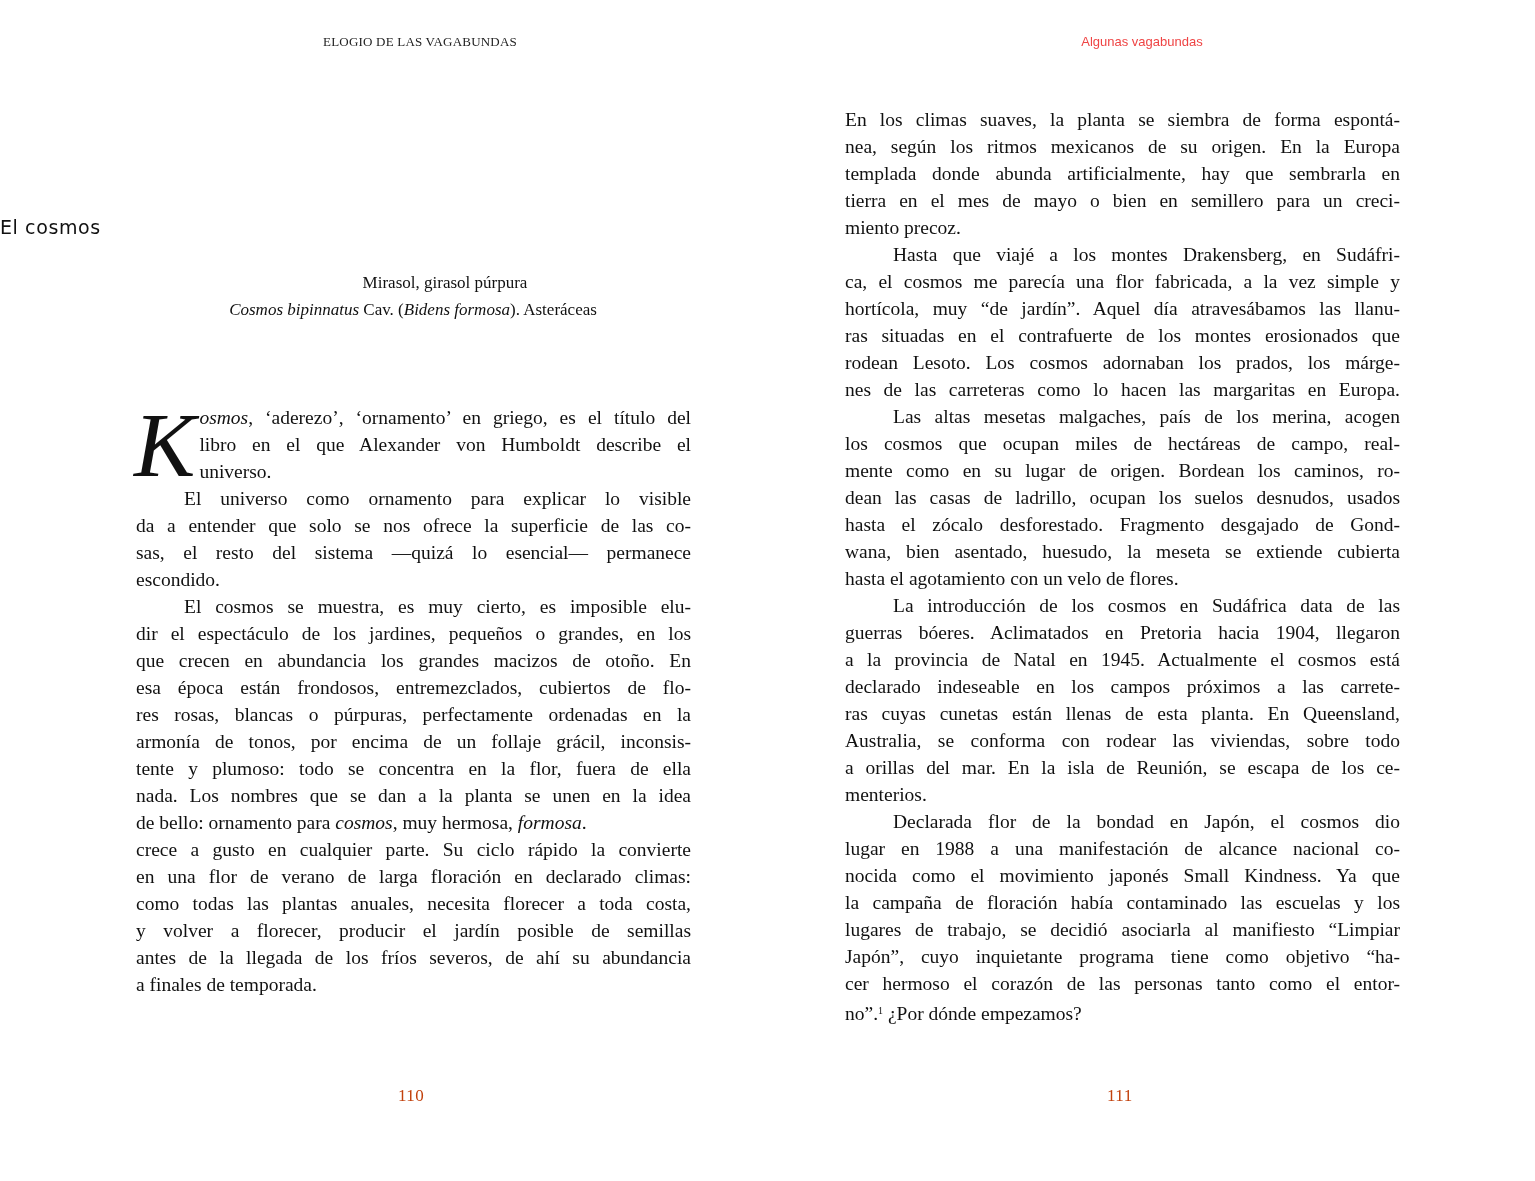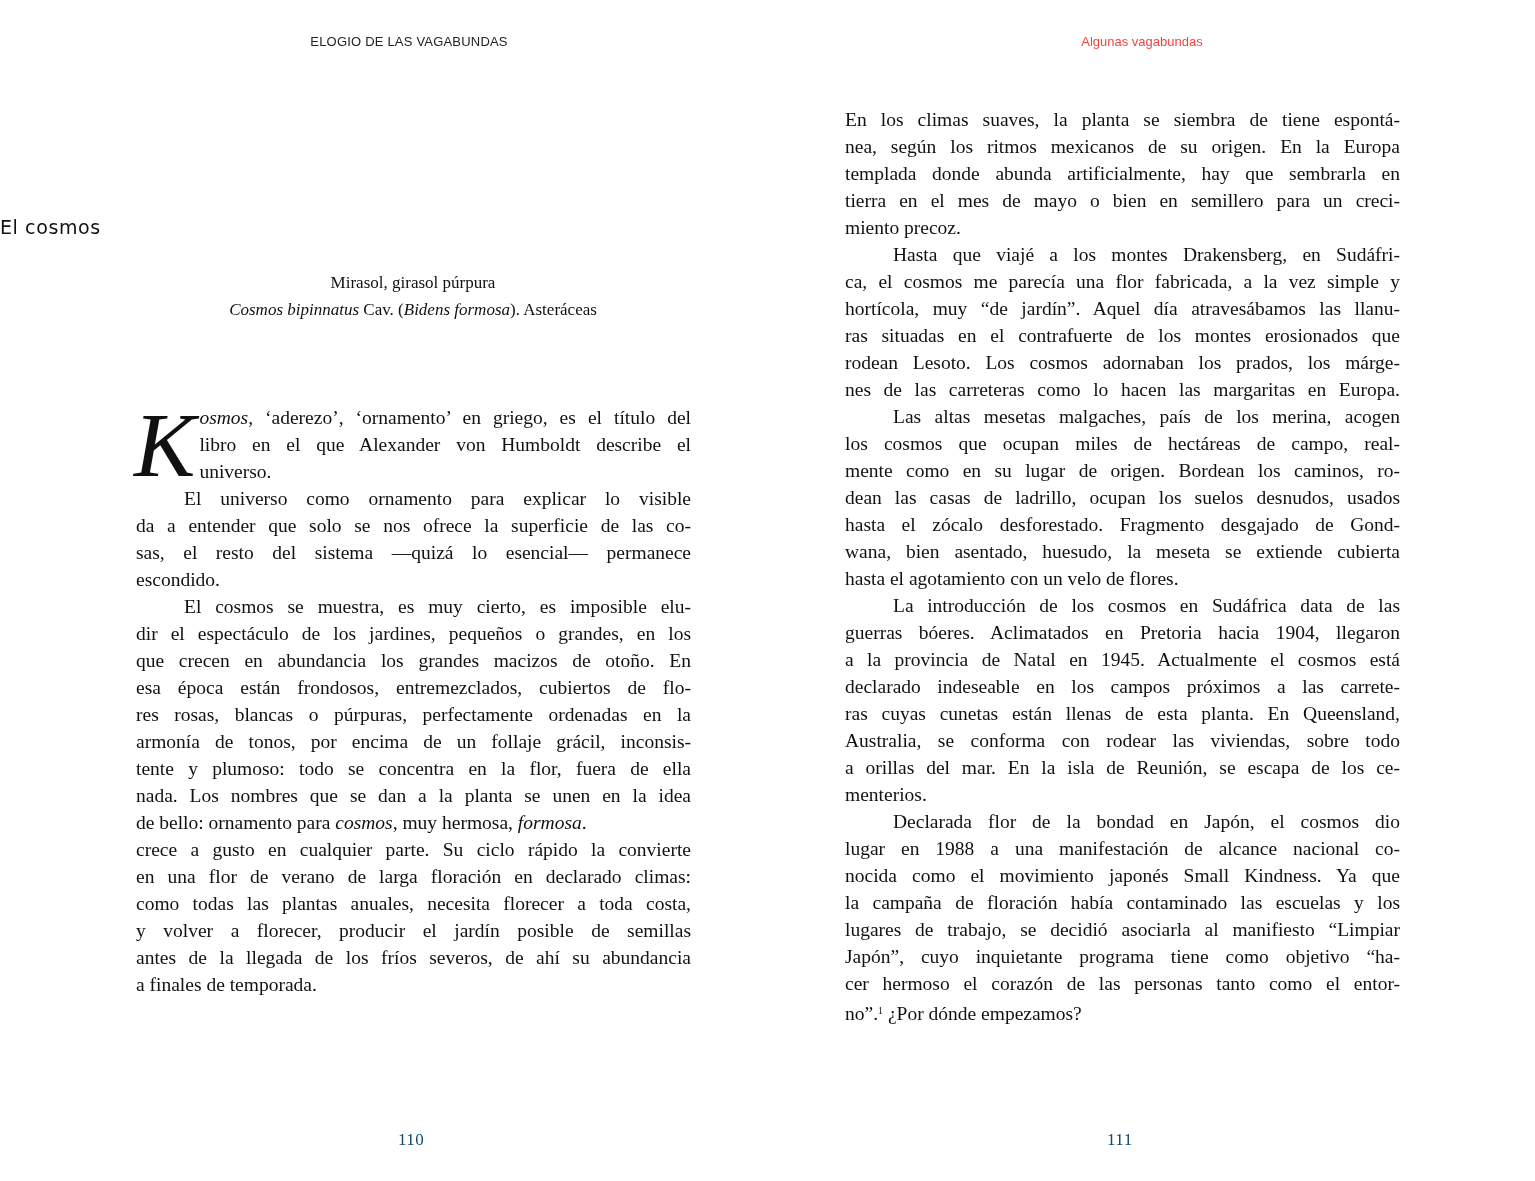--- a/index.html
+++ b/index.html
@@ -2,53 +2,53 @@
 <html><head>
   <meta charset="utf-8">
   <style>
     html, body { margin: 0; padding: 0; background: #ffffff; }
     body { width: 1535px; height: 1181px; position: relative; overflow: hidden; color: #111; }
     .page { position: absolute; top: 0; height: 1181px; }
     .page-left { left: 0; width: 767px; }
     .page-right { left: 767px; width: 768px; }
     .running-head-left {
       position: absolute; top: 34px; left: 0; width: 818px; text-align: center;
-      font-family: Liberation Sans, sans-serif; font-size: 13px; letter-spacing: 0.2px; color: #222;
+      font-family: Liberation Serif, serif; font-size: 13px; letter-spacing: 0.2px; color: #222; padding-left: 11px;
     }
     .running-head-right {
       position: absolute; top: 34px; left: 0; width: 750px; text-align: center;
       font-family: "Liberation Sans", sans-serif; font-size: 13px; color: #ef4444;
     }
     .chapter-title {
       position: absolute; top: 216px; left: 0; width: 826px; text-align: left;
       font-family: "DejaVu Sans", sans-serif; font-size: 19px; letter-spacing: 0.6px; color: #111;
     }
     .subtitle {
       position: absolute; left: 0; width: 826px; text-align: center;
       font-family: "Liberation Serif", serif; font-size: 17px; color: #111;
     }
-    .subtitle-1 { top: 273px; }
+    .subtitle-1 { top: 273px; padding-left: 32px; }
     .subtitle-2 { top: 300px; }
     .text-block {
       position: absolute; font-family: "Liberation Serif", serif; font-size: 19.5px;
       line-height: 27px; color: #111; text-align: justify; hyphens: manual;
     }
     .text-left { left: 136px; width: 555px; top: 404px; }
     .text-right { left: 78px; width: 555px; top: 106px; }
     .text-block p { margin: 0; text-indent: 48px; }
     .text-block p.no-indent { text-indent: 0; }
     .text-block p.first { text-indent: 0; }
     .dropcap {
       float: left; font-family: "Liberation Serif", serif; font-style: italic;
       font-size: 92px; line-height: 74px; height: 74px; margin: 4px 4px 0 -2px; color: #111;
     }
     .line { display: block; text-align: justify; text-align-last: justify; }
     .line.last { text-align-last: left; }
     .folio {
-      position: absolute; top: 1130px; font-family: "Liberation Serif", serif; font-size: 17px; color: #0c4a6e;
+      position: absolute; top: 1086px; font-family: "Liberation Serif", serif; font-size: 17px; color: #c2410c;
       letter-spacing: 0.5px;
     }
     .folio-left { left: 398px; }
     .folio-right { left: 340px; }
     em { font-style: italic; }
     sup { font-size: 10px; vertical-align: 6px; }
   </style>
 </head>
 <body>
 
@@ -99,21 +99,21 @@
   </div>
 
   <div class="folio folio-left">110</div>
 </div>
 
 <div class="page page-right">
   <div class="running-head-right">Algunas vagabundas</div>
 
   <div class="text-block text-right">
     <p class="no-indent">
-      <span class="line">En los climas suaves, la planta se siembra de tiene espontá-</span>
+      <span class="line">En los climas suaves, la planta se siembra de forma espontá-</span>
       <span class="line">nea, según los ritmos mexicanos de su origen. En la Europa</span>
       <span class="line">templada donde abunda artificialmente, hay que sembrarla en</span>
       <span class="line">tierra en el mes de mayo o bien en semillero para un creci-</span>
       <span class="line last">miento precoz.</span>
     </p>
     <p>
       <span class="line">Hasta que viajé a los montes Drakensberg, en Sudáfri-</span>
     </p>
     <p class="no-indent">
       <span class="line">ca, el cosmos me parecía una flor fabricada, a la vez simple y</span>

